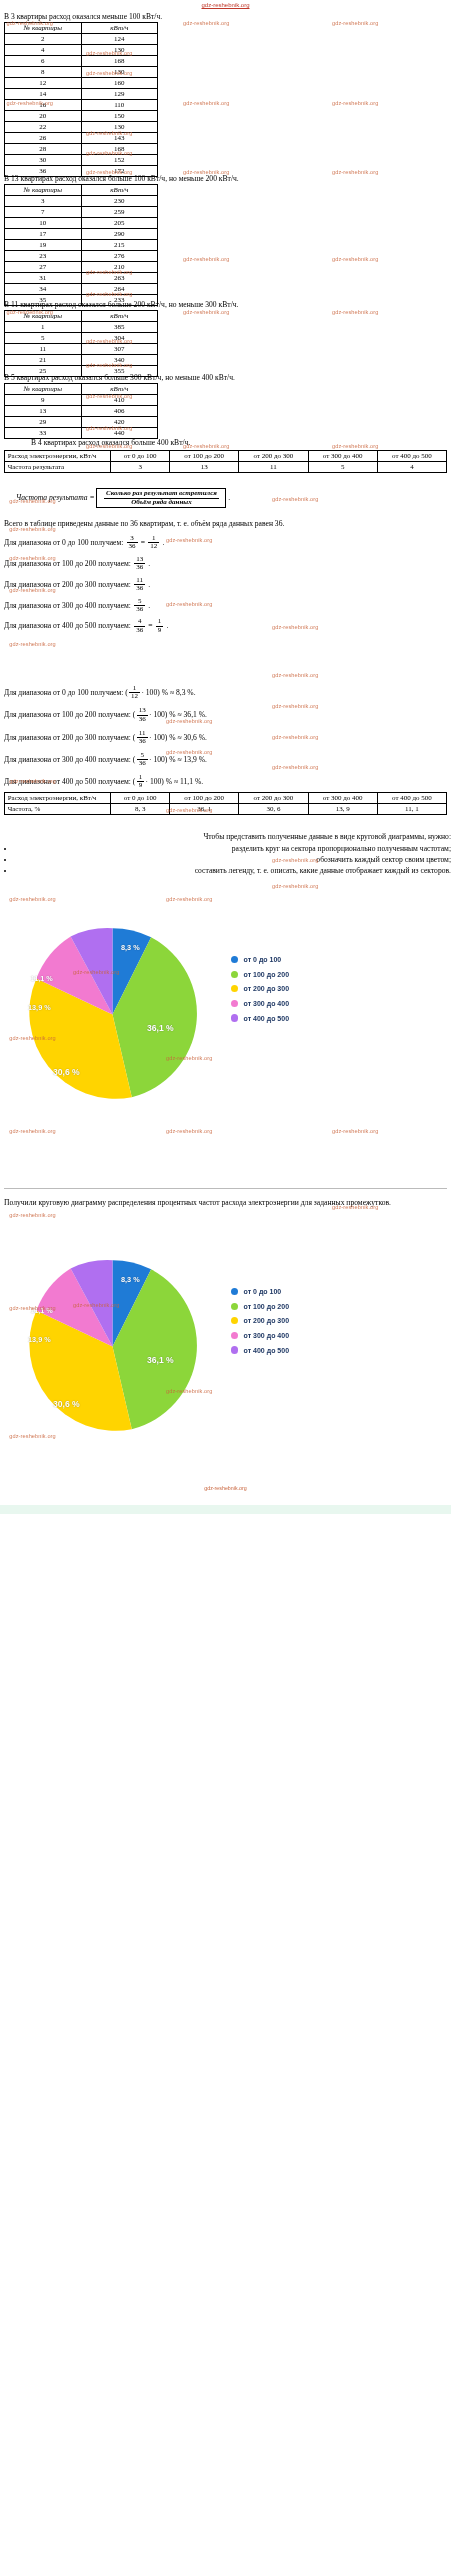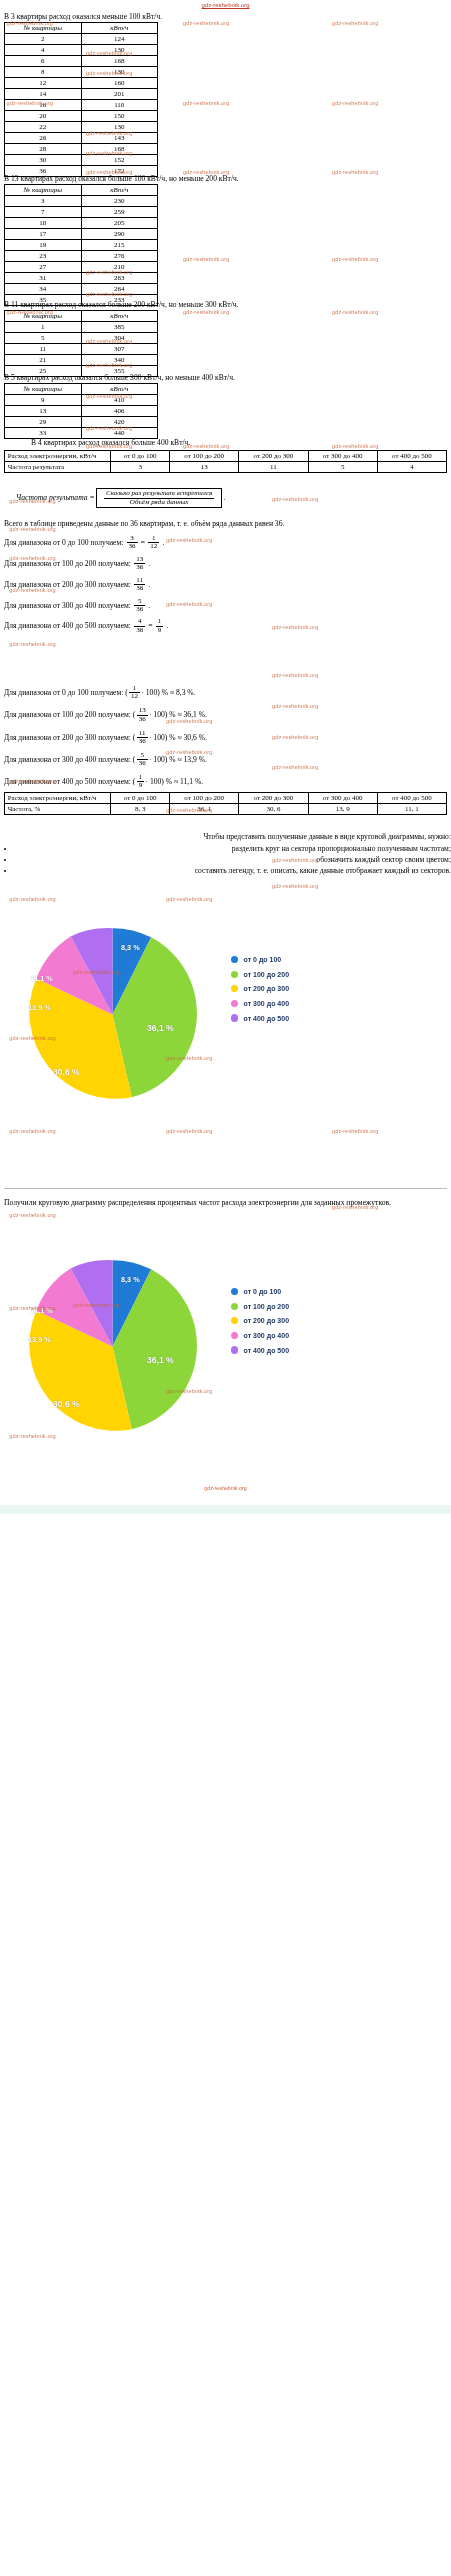--- a/index.html
+++ b/index.html
@@ -121,21 +121,21 @@
       <tr>
             <td>8</td>
             <td>130</td>
           </tr>
       <tr>
             <td>12</td>
             <td>160</td>
           </tr>
       <tr>
             <td>14</td>
-            <td>201</td>
+            <td>129</td>
           </tr>
       <tr>
             <td>16</td>
             <td>110</td>
           </tr>
       <tr>
             <td>20</td>
             <td>150</td>
           </tr>
       <tr>
@@ -298,21 +298,21 @@
         <td>4</td>
       </tr>
     </tbody>
       </table>
   </div>
 
   <div class="blk" style="top:488px;">
     <div style="margin-left:16px;">
       <span class="ital" style="font-size:7.6px;">Частота результата =</span>
       <span class="formula-box">
-        <span class="frac" style="font-style:italic;">
+        <span class="frac" style="font-style:italic;font-weight:bold;">
           <span class="n">Сколько раз результат встретился</span>
           <span class="d">Объём ряда данных</span>
         </span>
       </span>
       <span style="font-size:7.6px;">.</span>
     </div>
   </div>
 
   <div class="blk" style="top:519px;">
     <div class="p">Всего в таблице приведены данные по 36 квартирам, т. е. объём ряда данных равен 36.</div>

